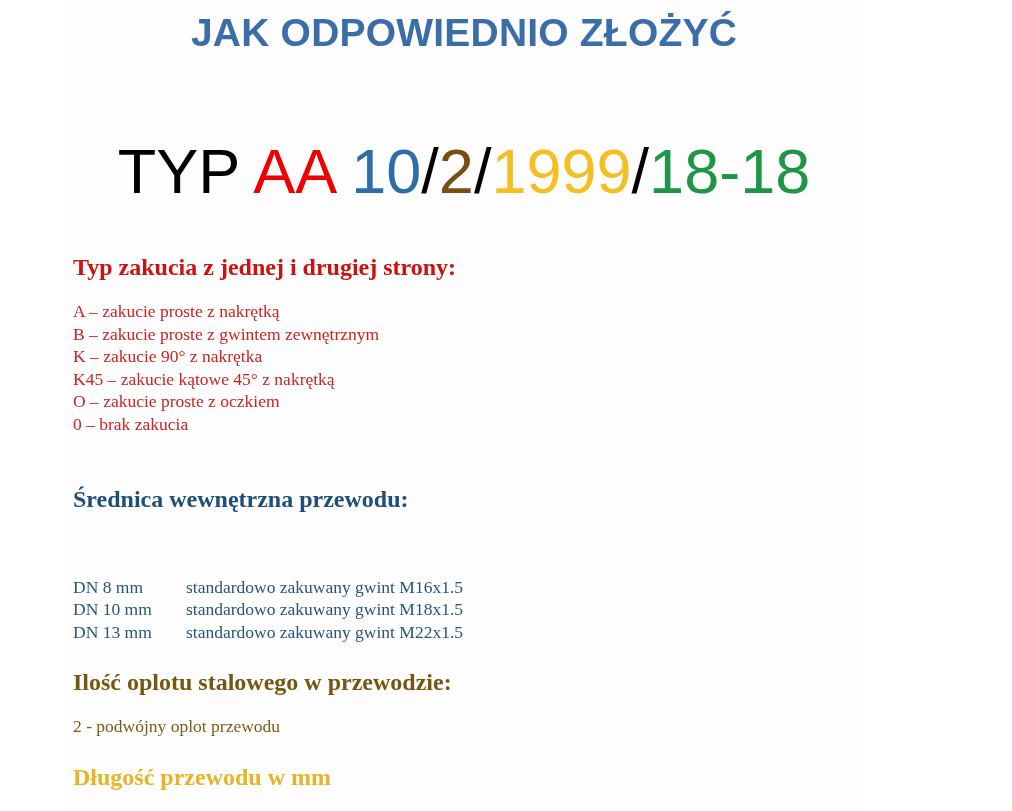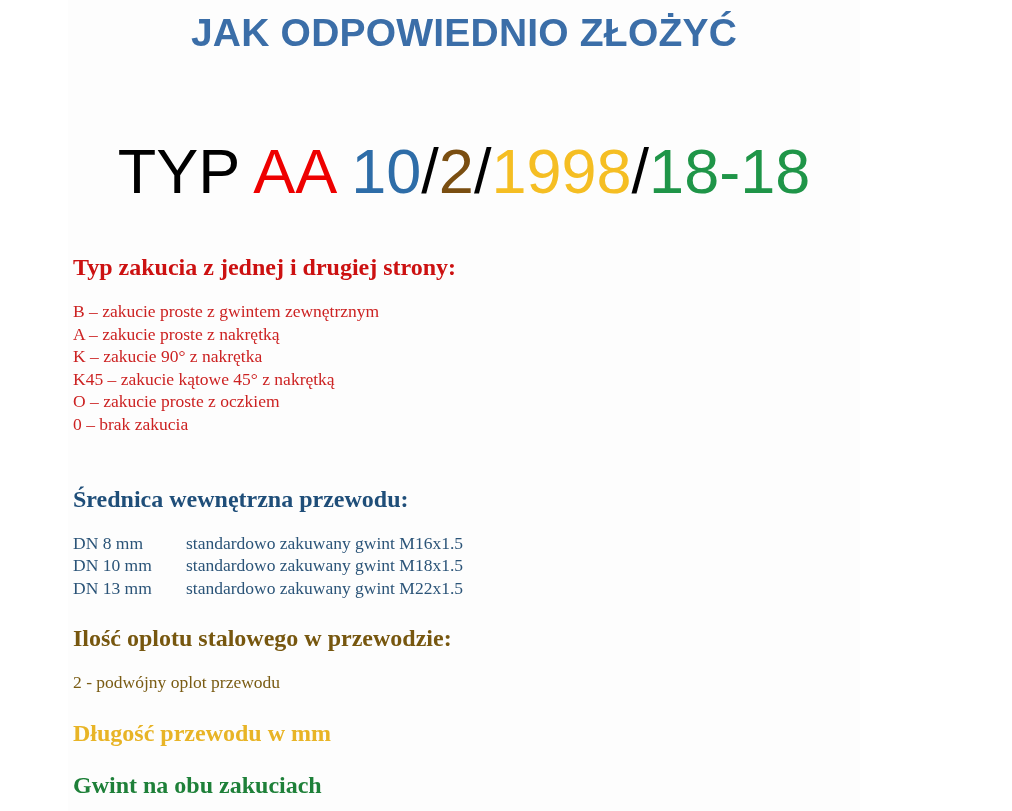--- a/index.html
+++ b/index.html
@@ -92,21 +92,21 @@
   }
   .sec-body .row { display: block; }
 
   .gap-after-head { height: 20px; }
   .gap-after-body { height: 26px; }
 
   
   .s-red    .sec-head { color: #cc1111; }
   .s-red    .sec-body { color: #cc2222; }
   .s-navy   .sec-head { color: #1f4e79; margin-top: 24px; }
-  .s-navy   .sec-body { color: #2b5478; }
+  .s-navy   .sec-body { color: #2b5478; margin-top: 44px; }
   .s-brown  .sec-head { color: #77570f; }
   .s-brown  .sec-body { color: #7a5c14; }
   .s-yellow .sec-head { color: #e8b426; }
   .s-green  .sec-head { color: #1e8039; }
 
   
   .dn-row { display: block; white-space: pre; }
   .dn-key { display: inline-block; width: 113px; }
   .dn-val { display: inline; }
 </style>
@@ -115,31 +115,31 @@
 
 <div class="slide-canvas">
 
   <div class="faint-box"></div>
 
   <div class="title-block">
     <span class="title-line">JAK ODPOWIEDNIO ZŁOŻYĆ</span>
   </div>
 
   <div class="code-line">
-    <span class="c-black">TYP </span><span class="c-red">AA</span><span class="c-black"> </span><span class="c-blue">10</span><span class="c-black">/</span><span class="c-brown">2</span><span class="c-black">/</span><span class="c-yellow">1998</span><span class="c-black">/</span><span class="c-green">18-18</span>
+    <span class="c-black">TYP </span><span class="c-red">AA</span><span class="c-black"> </span><span class="c-blue">10</span><span class="c-black">/</span><span class="c-brown">2</span><span class="c-black">/</span><span class="c-yellow">1999</span><span class="c-black">/</span><span class="c-green">18-18</span>
   </div>
 
   <div class="sections">
 
     <div class="s-red">
       <div class="sec-head">Typ zakucia z jednej i drugiej strony:</div>
       <div class="gap-after-head"></div>
       <div class="sec-body">
+        <span class="row">A – zakucie proste z nakrętką</span>
         <span class="row">B – zakucie proste z gwintem zewnętrznym</span>
-        <span class="row">A – zakucie proste z nakrętką</span>
         <span class="row">K – zakucie 90° z nakrętka</span>
         <span class="row">K45 – zakucie kątowe  45° z nakrętką</span>
         <span class="row">O – zakucie proste z oczkiem</span>
         <span class="row">0 – brak zakucia</span>
       </div>
       <div class="gap-after-body"></div>
     </div>
 
     <div class="s-navy">
       <div class="sec-head">Średnica wewnętrzna przewodu:</div>

